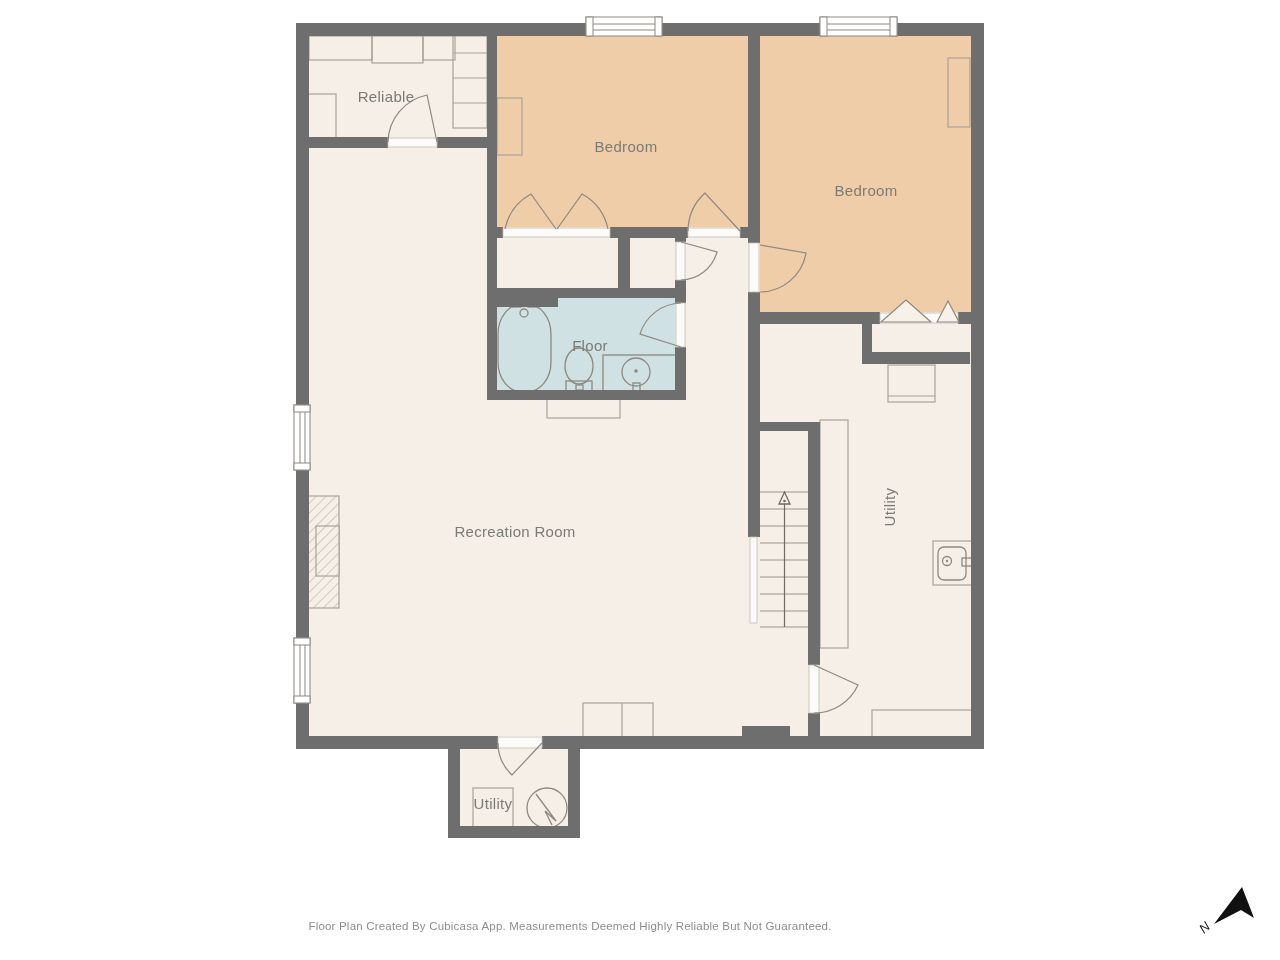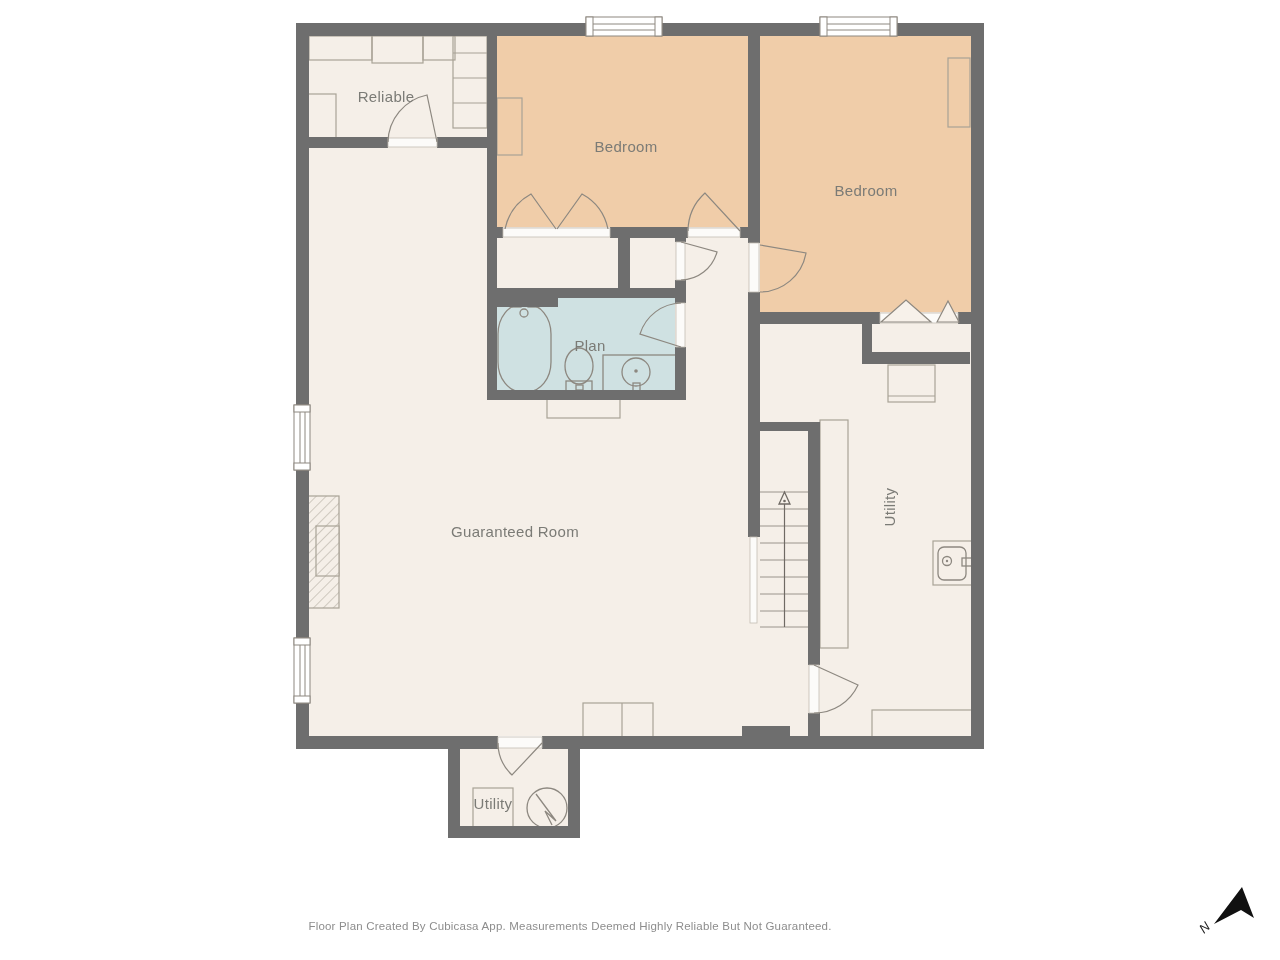--- a/index.html
+++ b/index.html
@@ -234,20 +234,20 @@
 
   <g>
     <polygon points="1242,887 1254,918 1241,910 1214,924" fill="#111111"></polygon>
     <text x="1204" y="934" font-size="13" fill="#222222" font-style="italic" transform="rotate(-42 1204 934)">N</text>
   </g>
 </svg>
 
 <div class="room-label" style="left:386px;top:96px">Reliable</div>
 <div class="room-label" style="left:626px;top:146px">Bedroom</div>
 <div class="room-label" style="left:866px;top:190px">Bedroom</div>
-<div class="room-label" style="left:590px;top:345px">Plan</div>
-<div class="room-label" style="left:515px;top:531px">Guaranteed Room</div>
+<div class="room-label" style="left:590px;top:345px">Floor</div>
+<div class="room-label" style="left:515px;top:531px">Recreation Room</div>
 <div class="room-label vertical" style="left:889px;top:507px">Utility</div>
 <div class="room-label" style="left:493px;top:803px">Utility</div>
 
 <div id="footer-note">Floor Plan Created By Cubicasa App. Measurements Deemed Highly Reliable But Not Guaranteed.</div>
 
 </div>
 
 </body></html>

